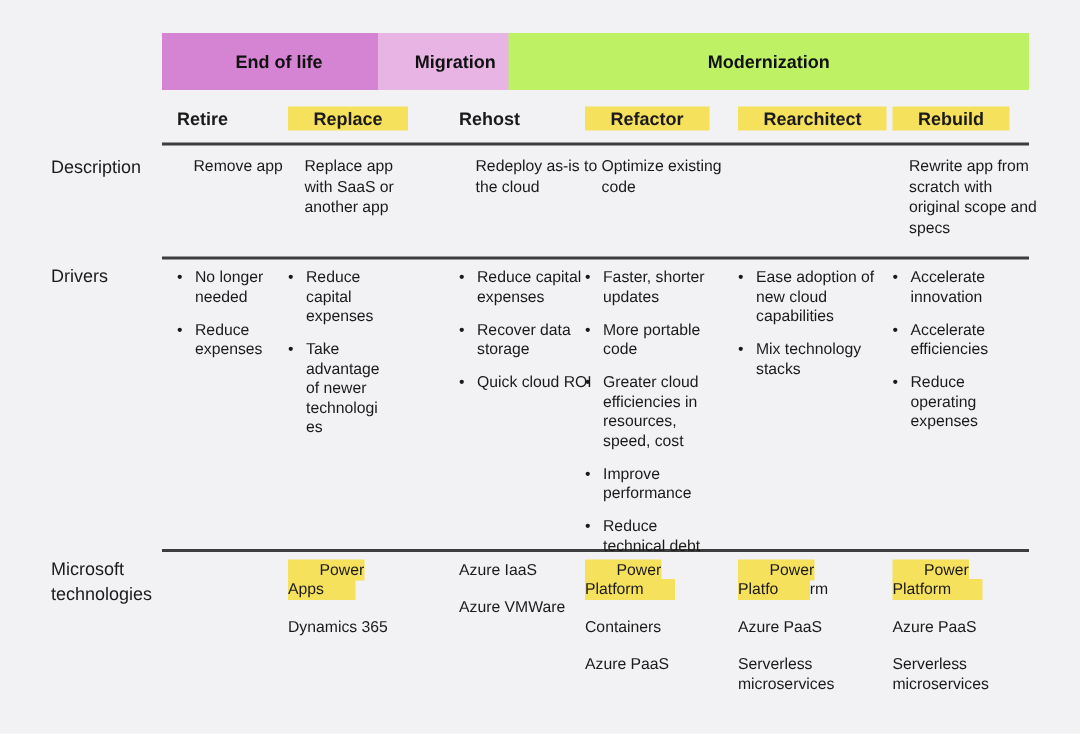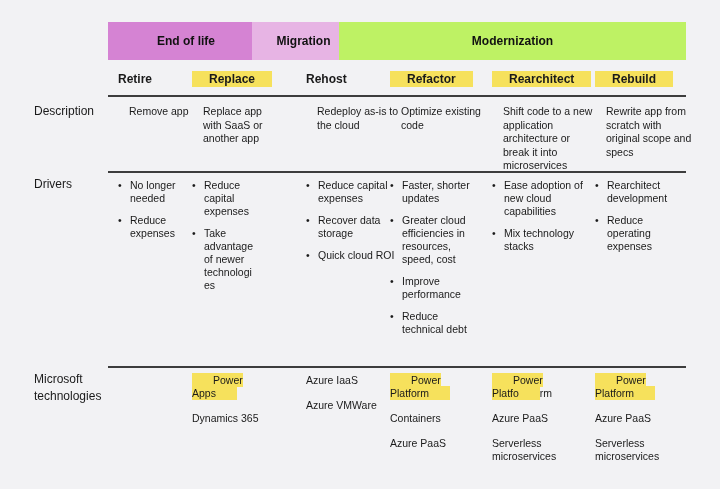--- a/index.html
+++ b/index.html
@@ -74,21 +74,20 @@
   <div class="rule rule-3"></div>
 
   <div class="rowlabel rl-desc">Description</div>
   <div class="rowlabel rl-drv">Drivers</div>
   <div class="rowlabel rl-tech">Microsoft technologies</div>
 
   <div class="cell c1 row-desc">Remove app</div>
   <div class="cell c2 row-desc">Replace app with SaaS or another app</div>
   <div class="cell c3 row-desc">Redeploy as-is to the cloud</div>
   <div class="cell c4 row-desc">Optimize existing code</div>
-  <div class="cell c5 row-desc">Shift code to a new application architecture or break it into microservices</div>
   <div class="cell c6 row-desc">Rewrite app from scratch with original scope and specs</div>
 
   <div class="cell c1 row-drv">
     <div class="bullet">
         <span>No longer needed</span>
       </div>
     <div class="bullet">
         <span>Reduce expenses</span>
       </div>
   </div>
@@ -109,40 +108,46 @@
       </div>
     <div class="bullet">
         <span>Quick cloud ROI</span>
       </div>
   </div>
   <div class="cell c4 row-drv">
     <div class="bullet">
         <span>Faster, shorter updates</span>
       </div>
     <div class="bullet">
+        <span>More portable code</span>
+      </div>
+    <div class="bullet">
         <span>Greater cloud efficiencies in resources, speed, cost</span>
       </div>
     <div class="bullet">
         <span>Improve performance</span>
       </div>
     <div class="bullet">
         <span>Reduce technical debt</span>
       </div>
   </div>
   <div class="cell c5 row-drv">
     <div class="bullet">
         <span>Ease adoption of new cloud capabilities</span>
       </div>
     <div class="bullet">
         <span>Mix technology stacks</span>
       </div>
   </div>
   <div class="cell c6 row-drv">
     <div class="bullet">
-        <span>Rearchitect development</span>
+        <span>Accelerate innovation</span>
+      </div>
+    <div class="bullet">
+        <span>Accelerate efficiencies</span>
       </div>
     <div class="bullet">
         <span>Reduce operating expenses</span>
       </div>
   </div>
 
   <div class="cell c2 row-tech tech-w">
     <div class="tech"><span class="hl-bg">Power Apps</span></div>
     <div class="tech"><span>Dynamics 365</span></div>
   </div>

